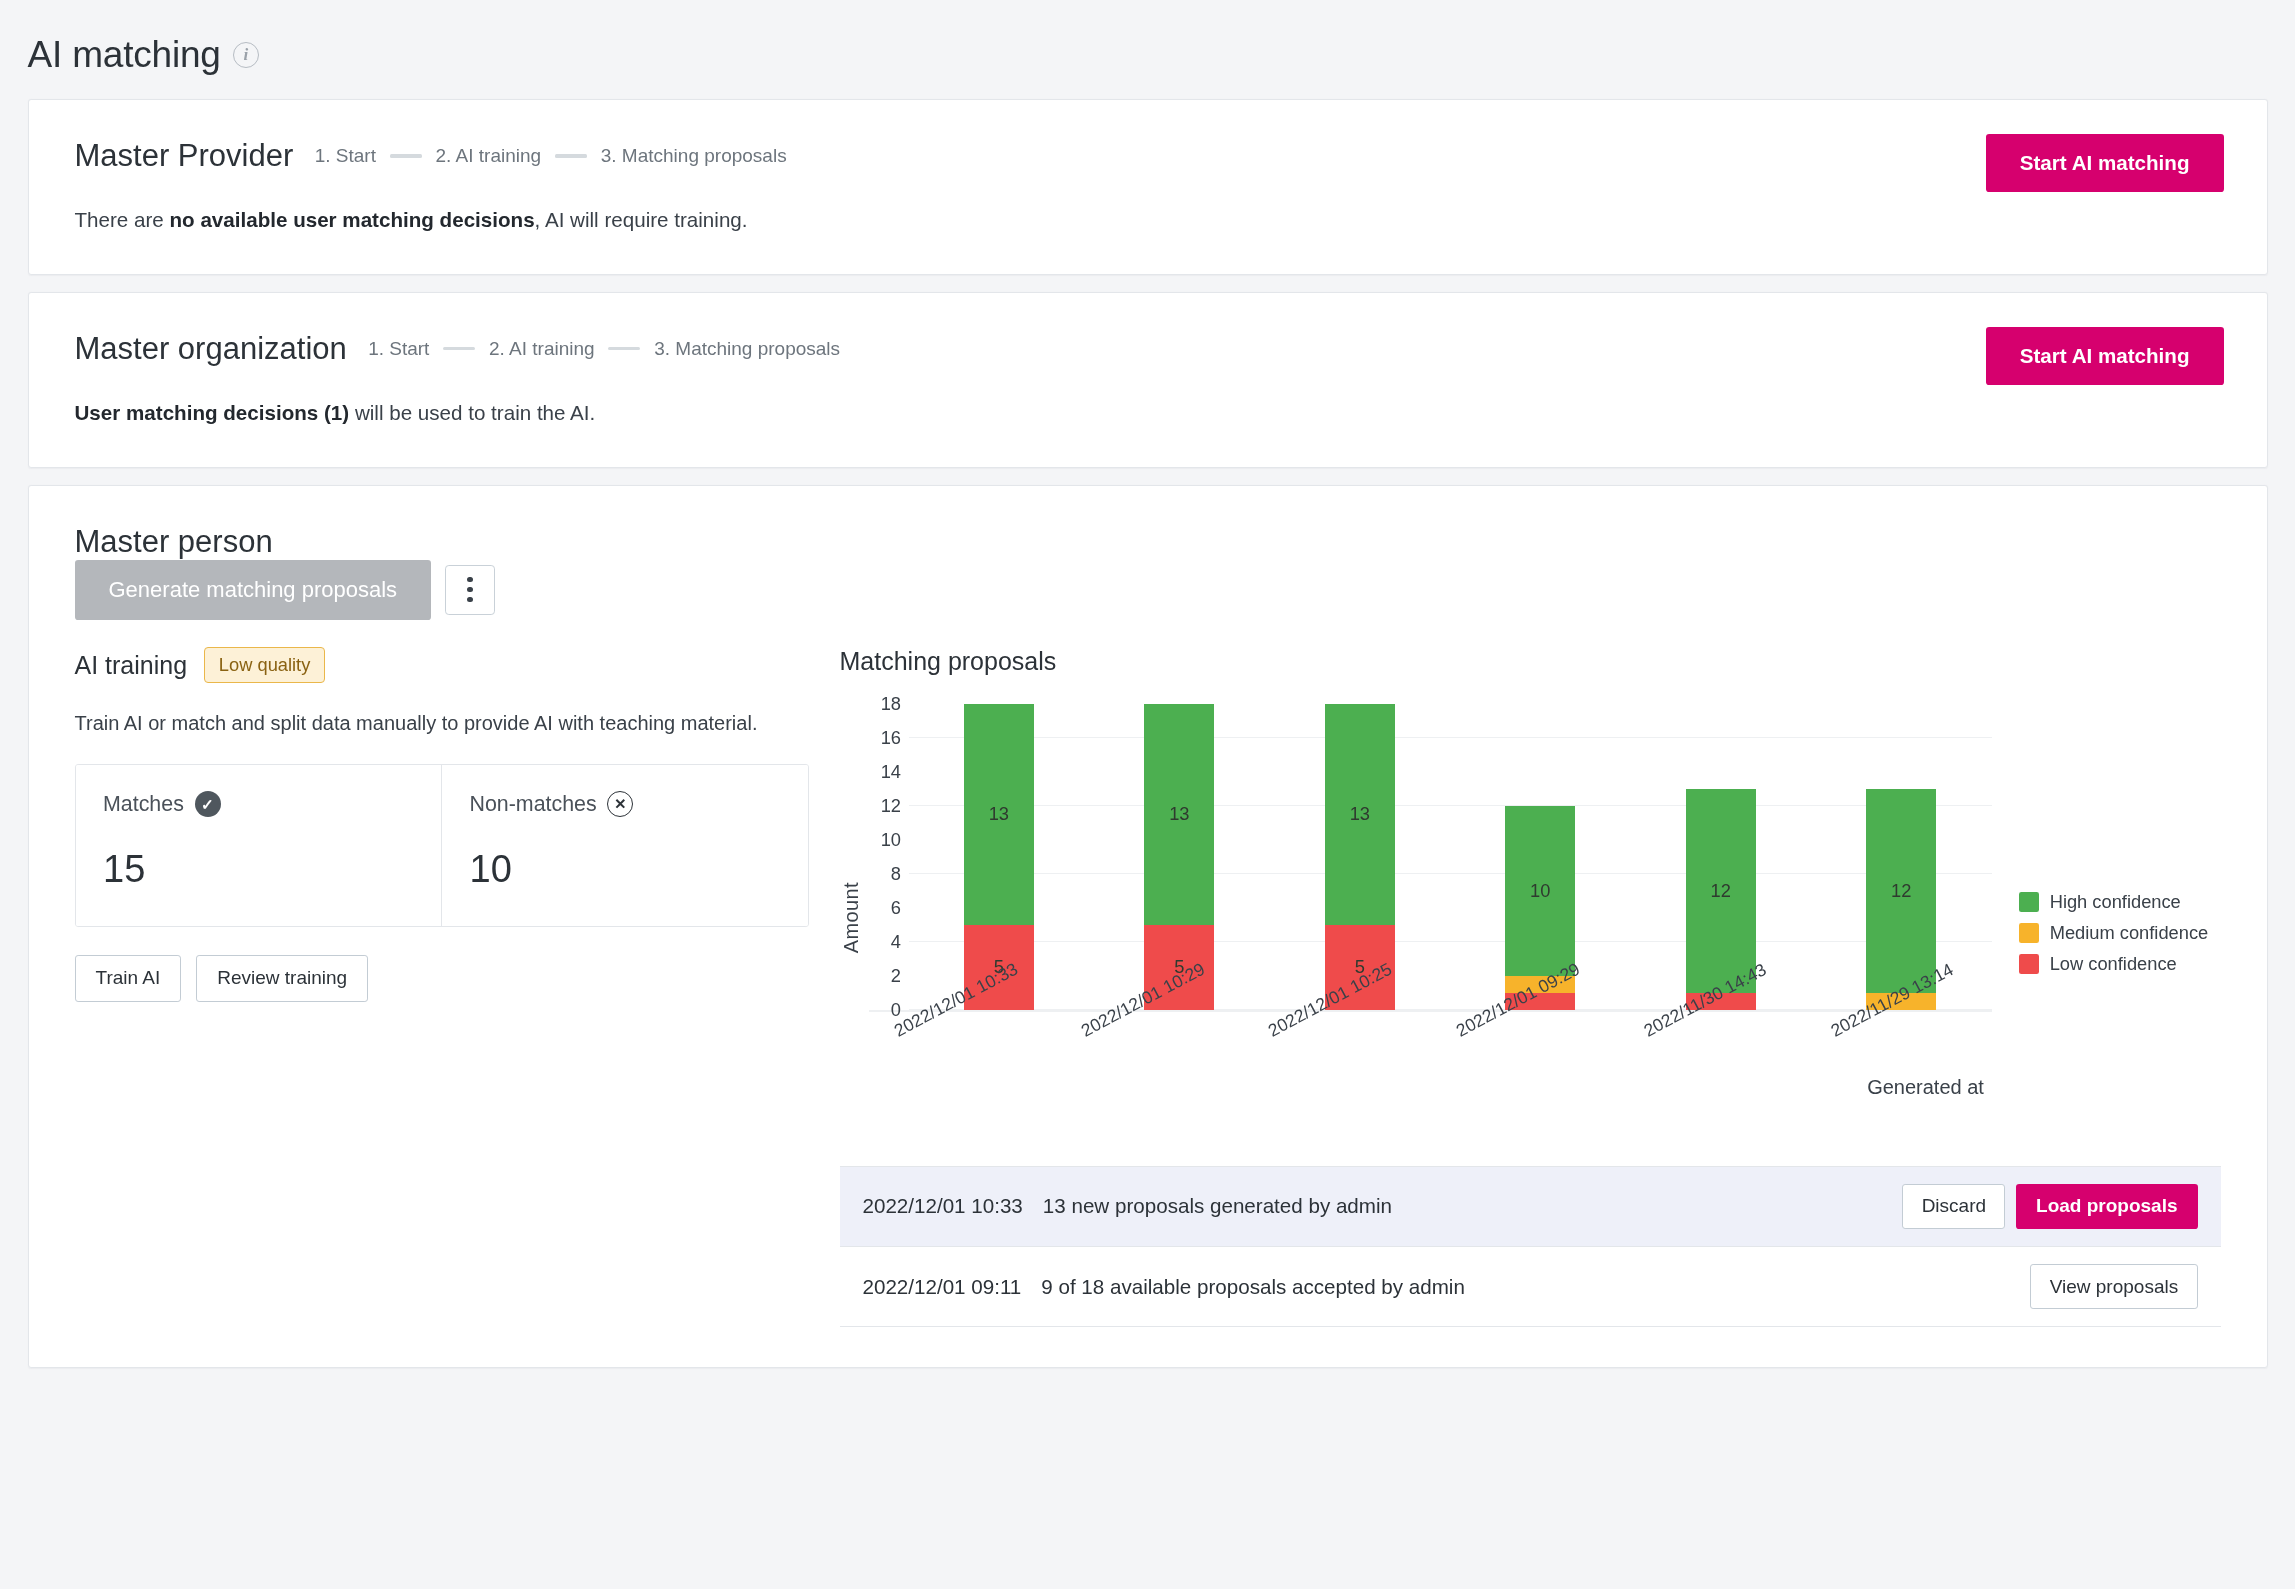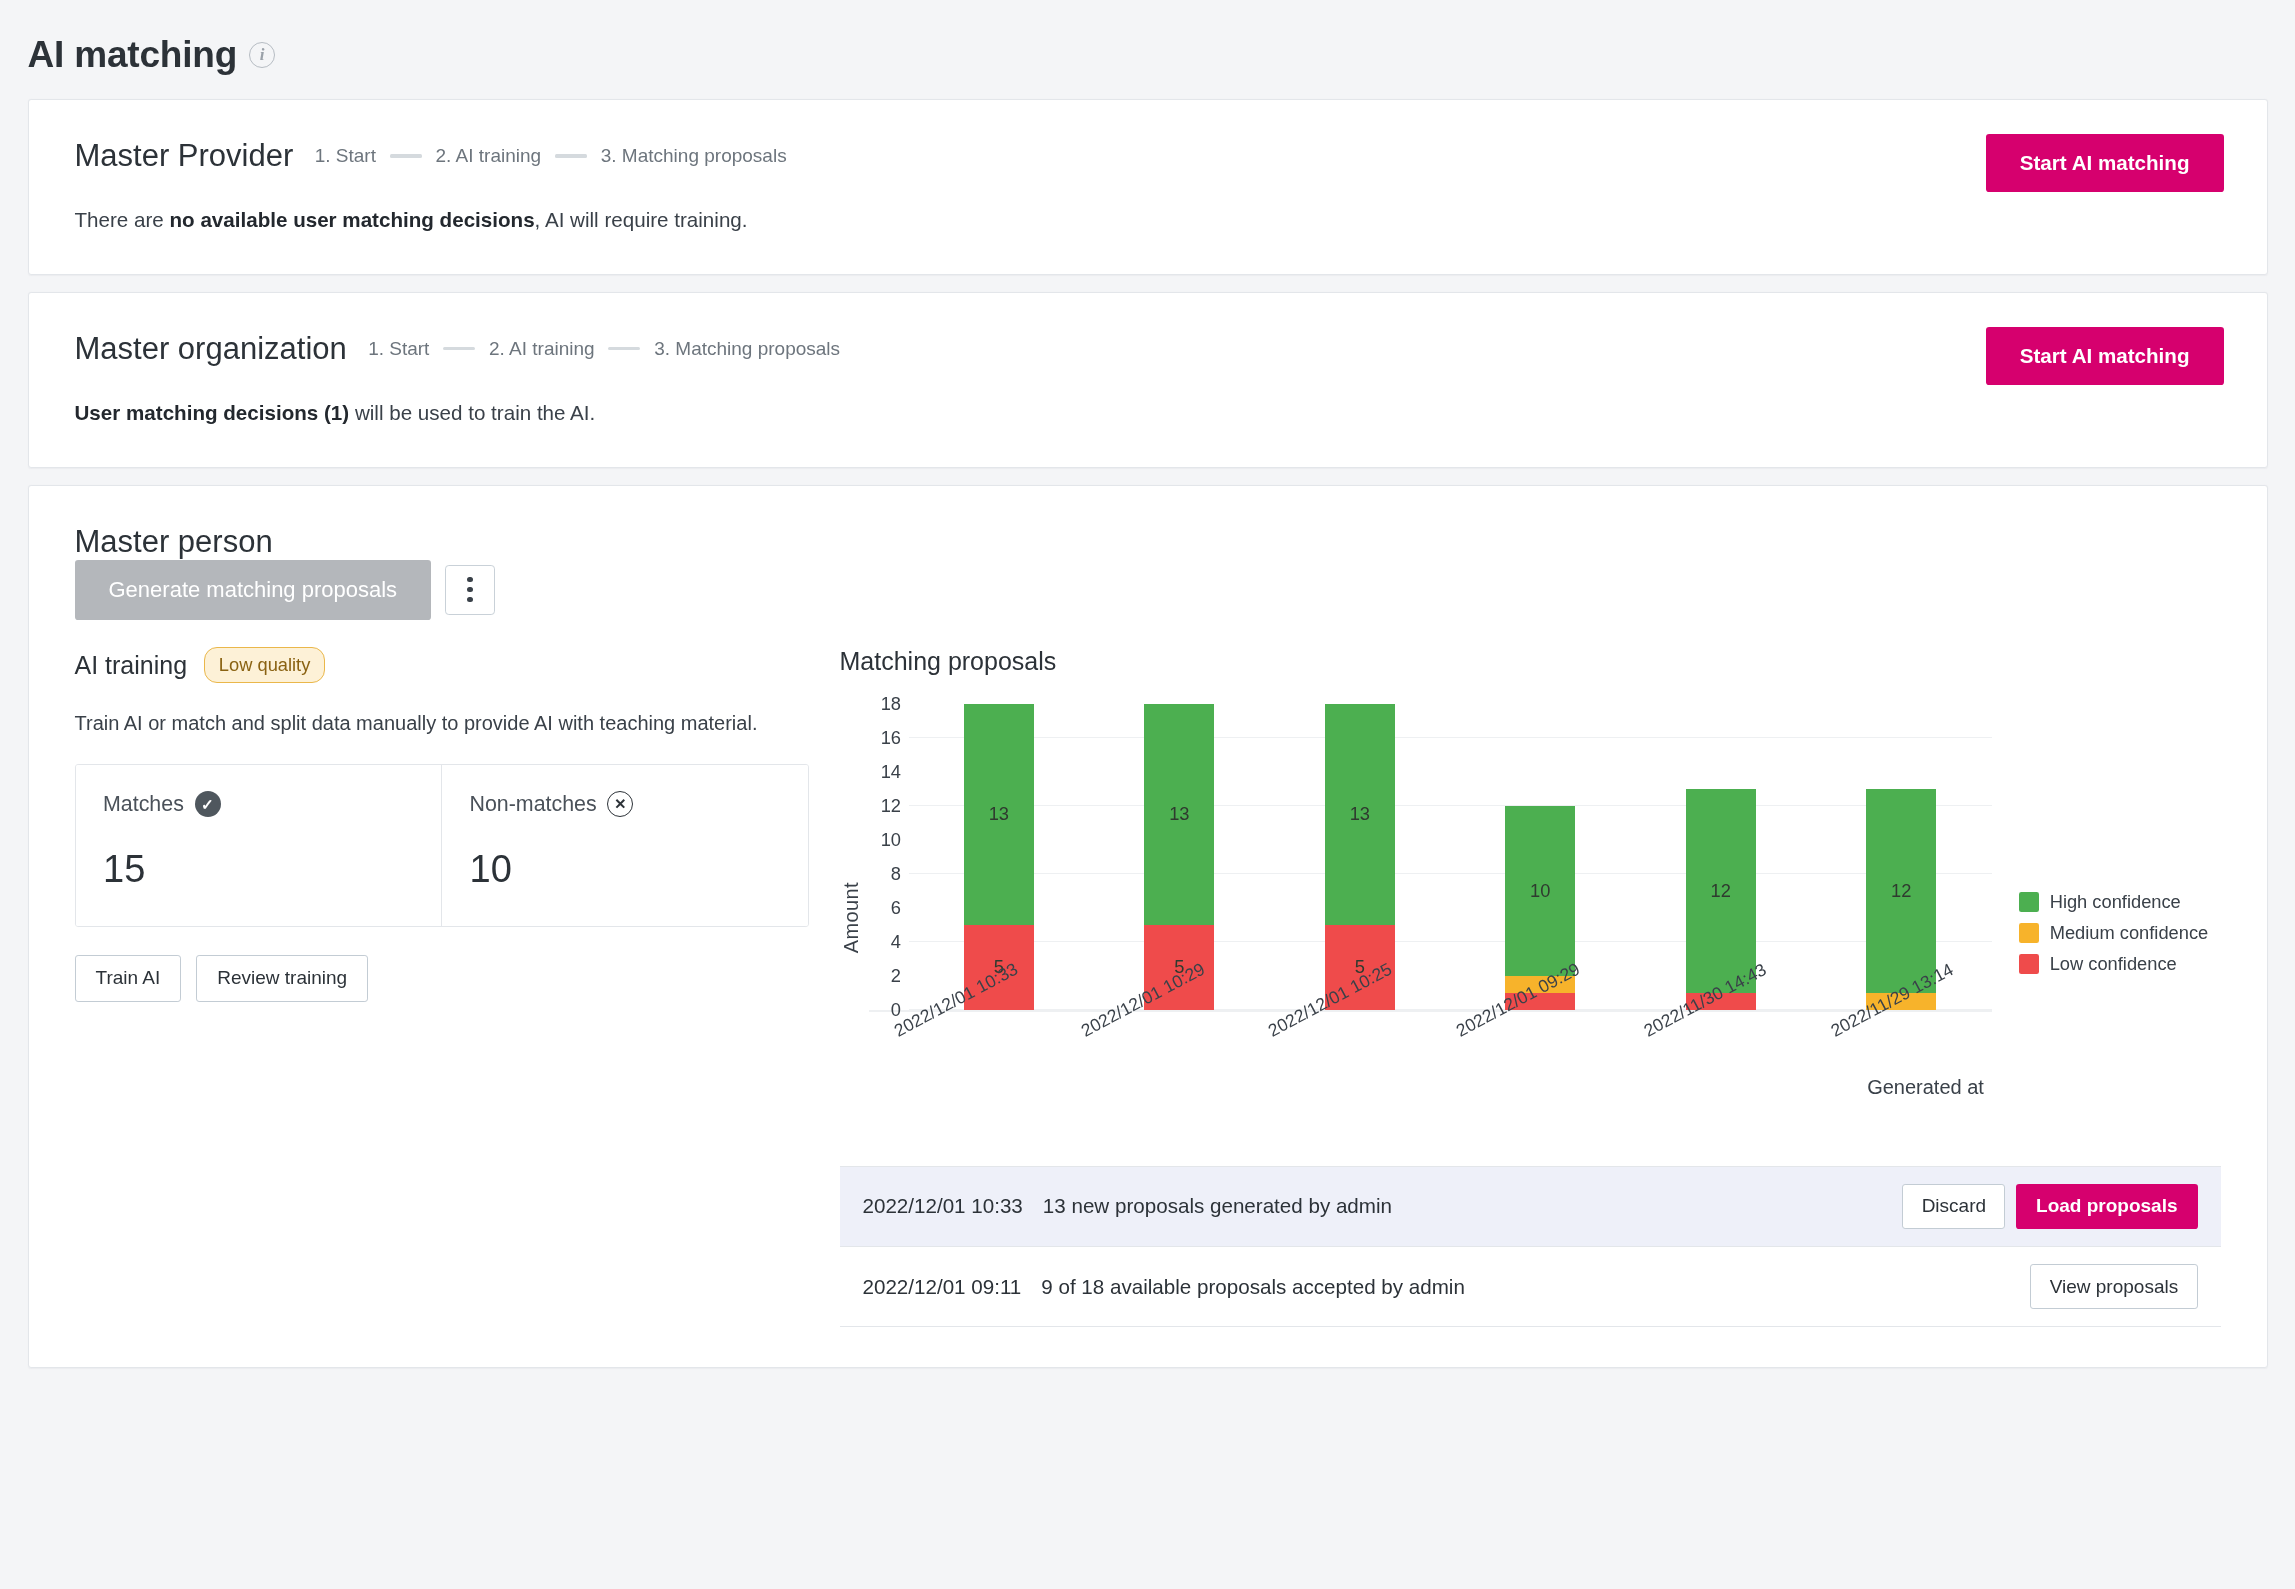--- a/index.html
+++ b/index.html
@@ -12,21 +12,21 @@
     -webkit-font-smoothing: antialiased;
   }
   .page { width: 2295px; height: 1590px; position: relative; overflow: hidden; }
 
   
   .page-head {
     display: flex; align-items: center; gap: 12.2px;
     padding: 34px 0 23px 27.5px;
   }
   .page-head h1 {
-    font-size: 37px; font-weight: 700; color: #2c3238; letter-spacing: -0.2px;
+    font-size: 37px; font-weight: 400; color: #2c3238; letter-spacing: -0.2px;
   }
   .info-icon {
     width: 26px; height: 26px; border-radius: 50%;
     border: 1.8px solid #b6bcc3; color: #9aa1a9;
     display: inline-flex; align-items: center; justify-content: center;
     font-size: 17px; font-family: "Liberation Serif", serif; font-style: italic;
     font-weight: 700; line-height: 1; padding-bottom: 1.5px;
   }
 
   
@@ -77,21 +77,21 @@
   .kebab i { width: 5.4px; height: 5.4px; border-radius: 50%; background: #3a4149; display: block; }
 
   .mp-body { display: flex; margin-top: 27.5px; gap: 31px; }
   .mp-left { width: 734px; flex: none; }
   .mp-right { flex: 1; min-width: 0; }
 
   .sec-head { display: flex; align-items: center; gap: 17px; }
   .sec-title { font-size: 25px; font-weight: 400; color: #2c3238; }
   .badge-warn {
     background: #fdf1d7; border: 0.8px solid #eab74a; color: #8a6212;
-    font-size: 18.3px; padding: 6.1px 13.8px; border-radius: 13px;
+    font-size: 18.3px; padding: 6.1px 13.8px; border-radius: 4px;
   }
 
   .help-text { margin-top: 26px; font-size: 20px; line-height: 1.45; color: #3a4149; max-width: 688px; }
 
   .notice {
     margin-top: 31px; background: #e4f3e0; border: 0.8px solid #b4dba6;
     border-radius: 3.1px; padding: 17px 20px;
     display: flex; align-items: center; justify-content: space-between; gap: 15.3px;
   }
   .notice-text { font-size: 20px; color: #2c3238; }

